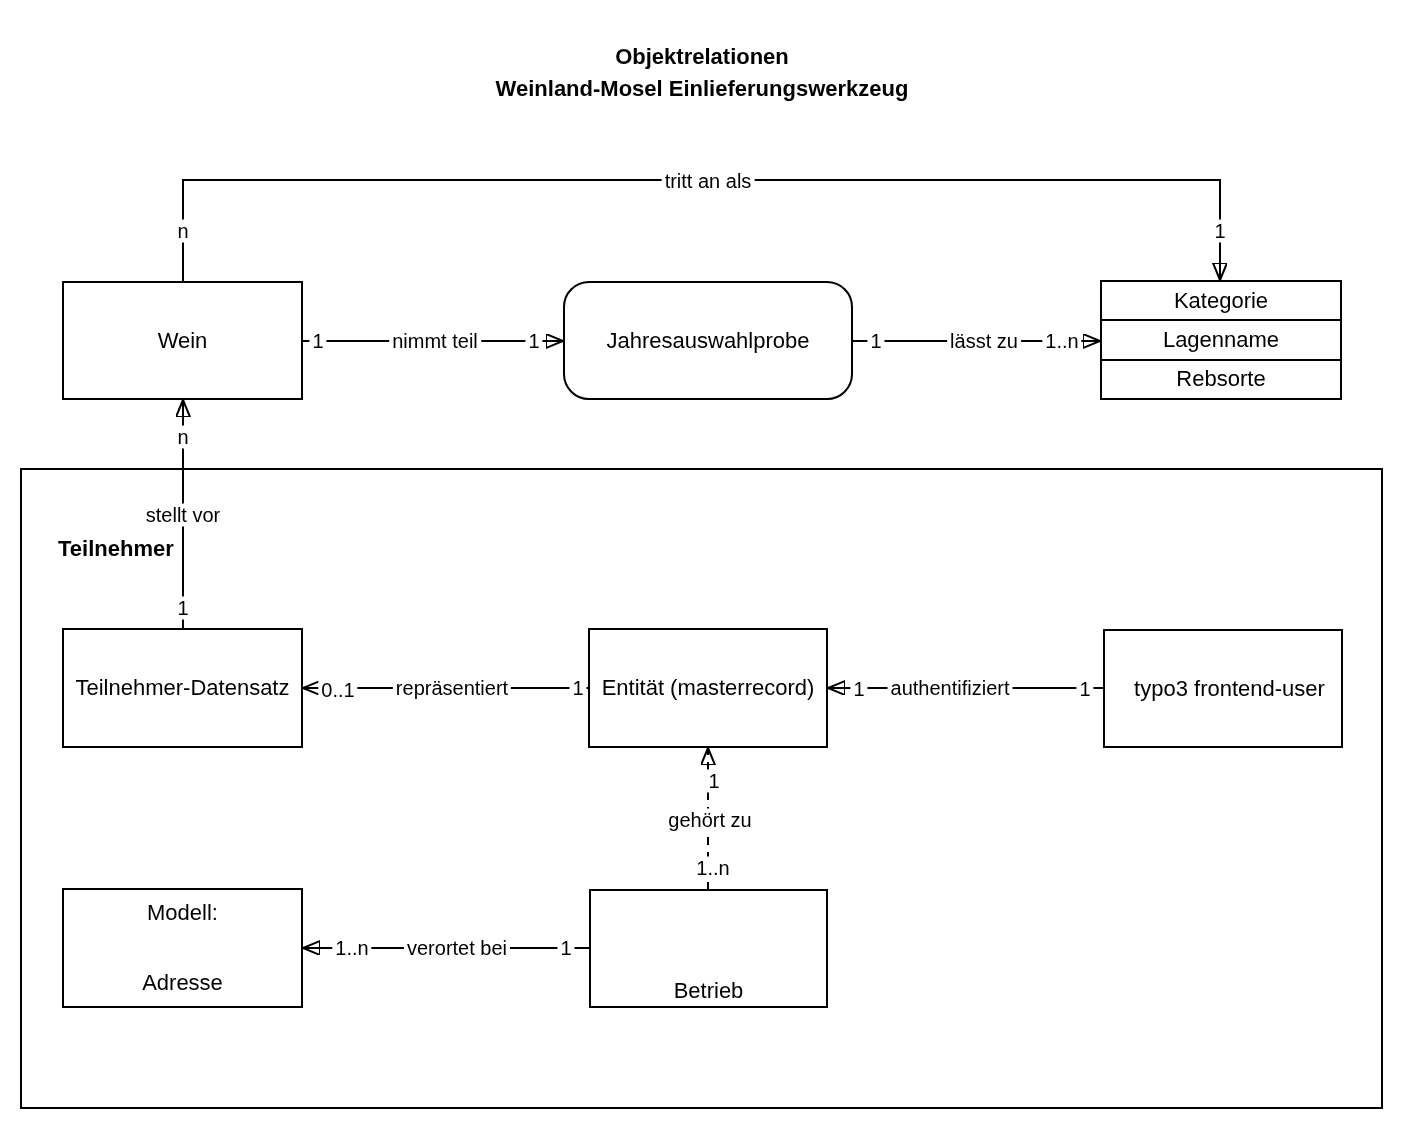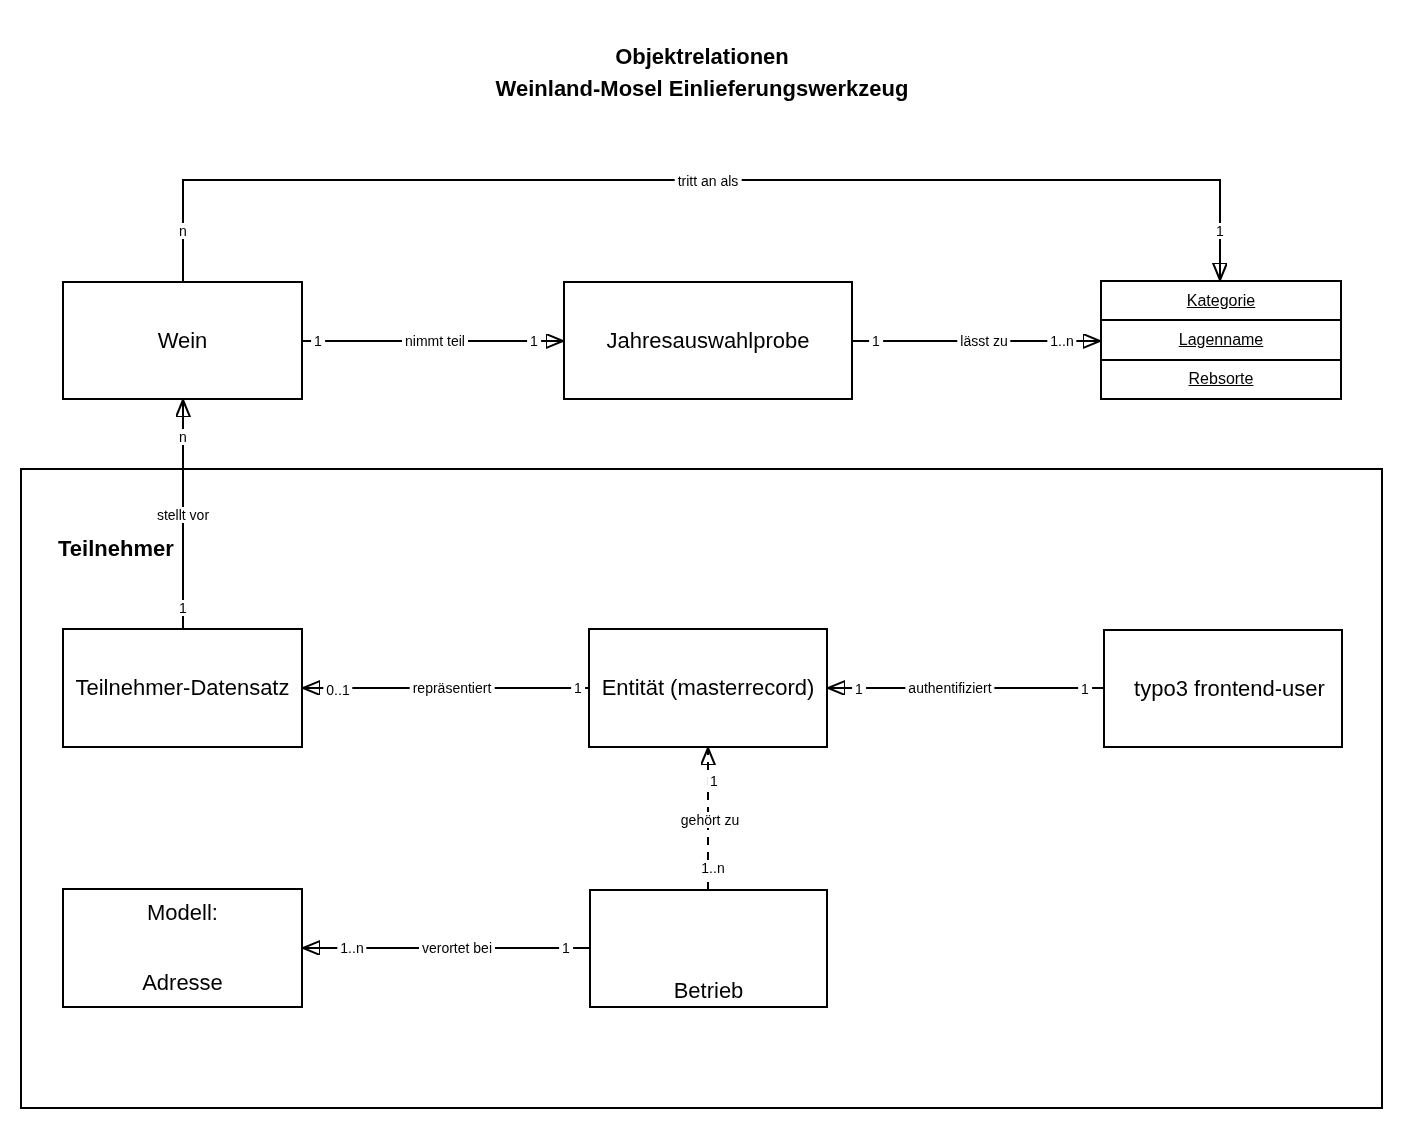--- a/index.html
+++ b/index.html
@@ -40,28 +40,27 @@
     position:absolute;top:66px;left:0;width:100%;
     text-align:left;font-weight:bold;font-size:22px;margin-left:36px;
   }
   .stack-box{
     position:absolute;border:2px solid var(--line-color);
     background:var(--bg-color);
     display:flex;flex-direction:column;box-sizing:border-box;
   }
   .stack-row{
     flex:1;display:flex;align-items:center;justify-content:center;
-    font-size:16px;
-    text-decoration:underline;
+    font-size:22px;
   }
   .stack-row + .stack-row{border-top:2px solid var(--line-color);}
   .rel-label{
     position:absolute;transform:translate(-50%,-50%);
     background:var(--bg-color);padding:0 3px;
-    font-size:14px;white-space:nowrap;
+    font-size:20px;white-space:nowrap;
   }
 </style>
 </head>
 <body>
 
 <div class="canvas">
 
   <div class="title-block">
     <div>Objektrelationen</div>
     <div>Weinland-Mosel Einlieferungswerkzeug</div>
@@ -84,21 +83,21 @@
   </svg>
 
   <div class="container-box" style="left:20px;top:468px;width:1363px;height:641px;">
     <div class="container-title">Teilnehmer</div>
   </div>
 
   <div class="entity-box" style="left:62px;top:281px;width:241px;height:119px;">
     <span>Wein</span>
   </div>
 
-  <div class="entity-box" style="left:563px;top:281px;width:290px;height:119px;">
+  <div class="entity-box" style="left:563px;top:281px;width:290px;height:119px;border-radius:26px;">
     <span>Jahresauswahlprobe</span>
   </div>
 
   <div class="stack-box" style="left:1100px;top:280px;width:242px;height:120px;">
     <div class="stack-row">Kategorie</div>
     <div class="stack-row">Lagenname</div>
     <div class="stack-row">Rebsorte</div>
   </div>
 
   <div class="entity-box" style="left:62px;top:628px;width:241px;height:120px;">

